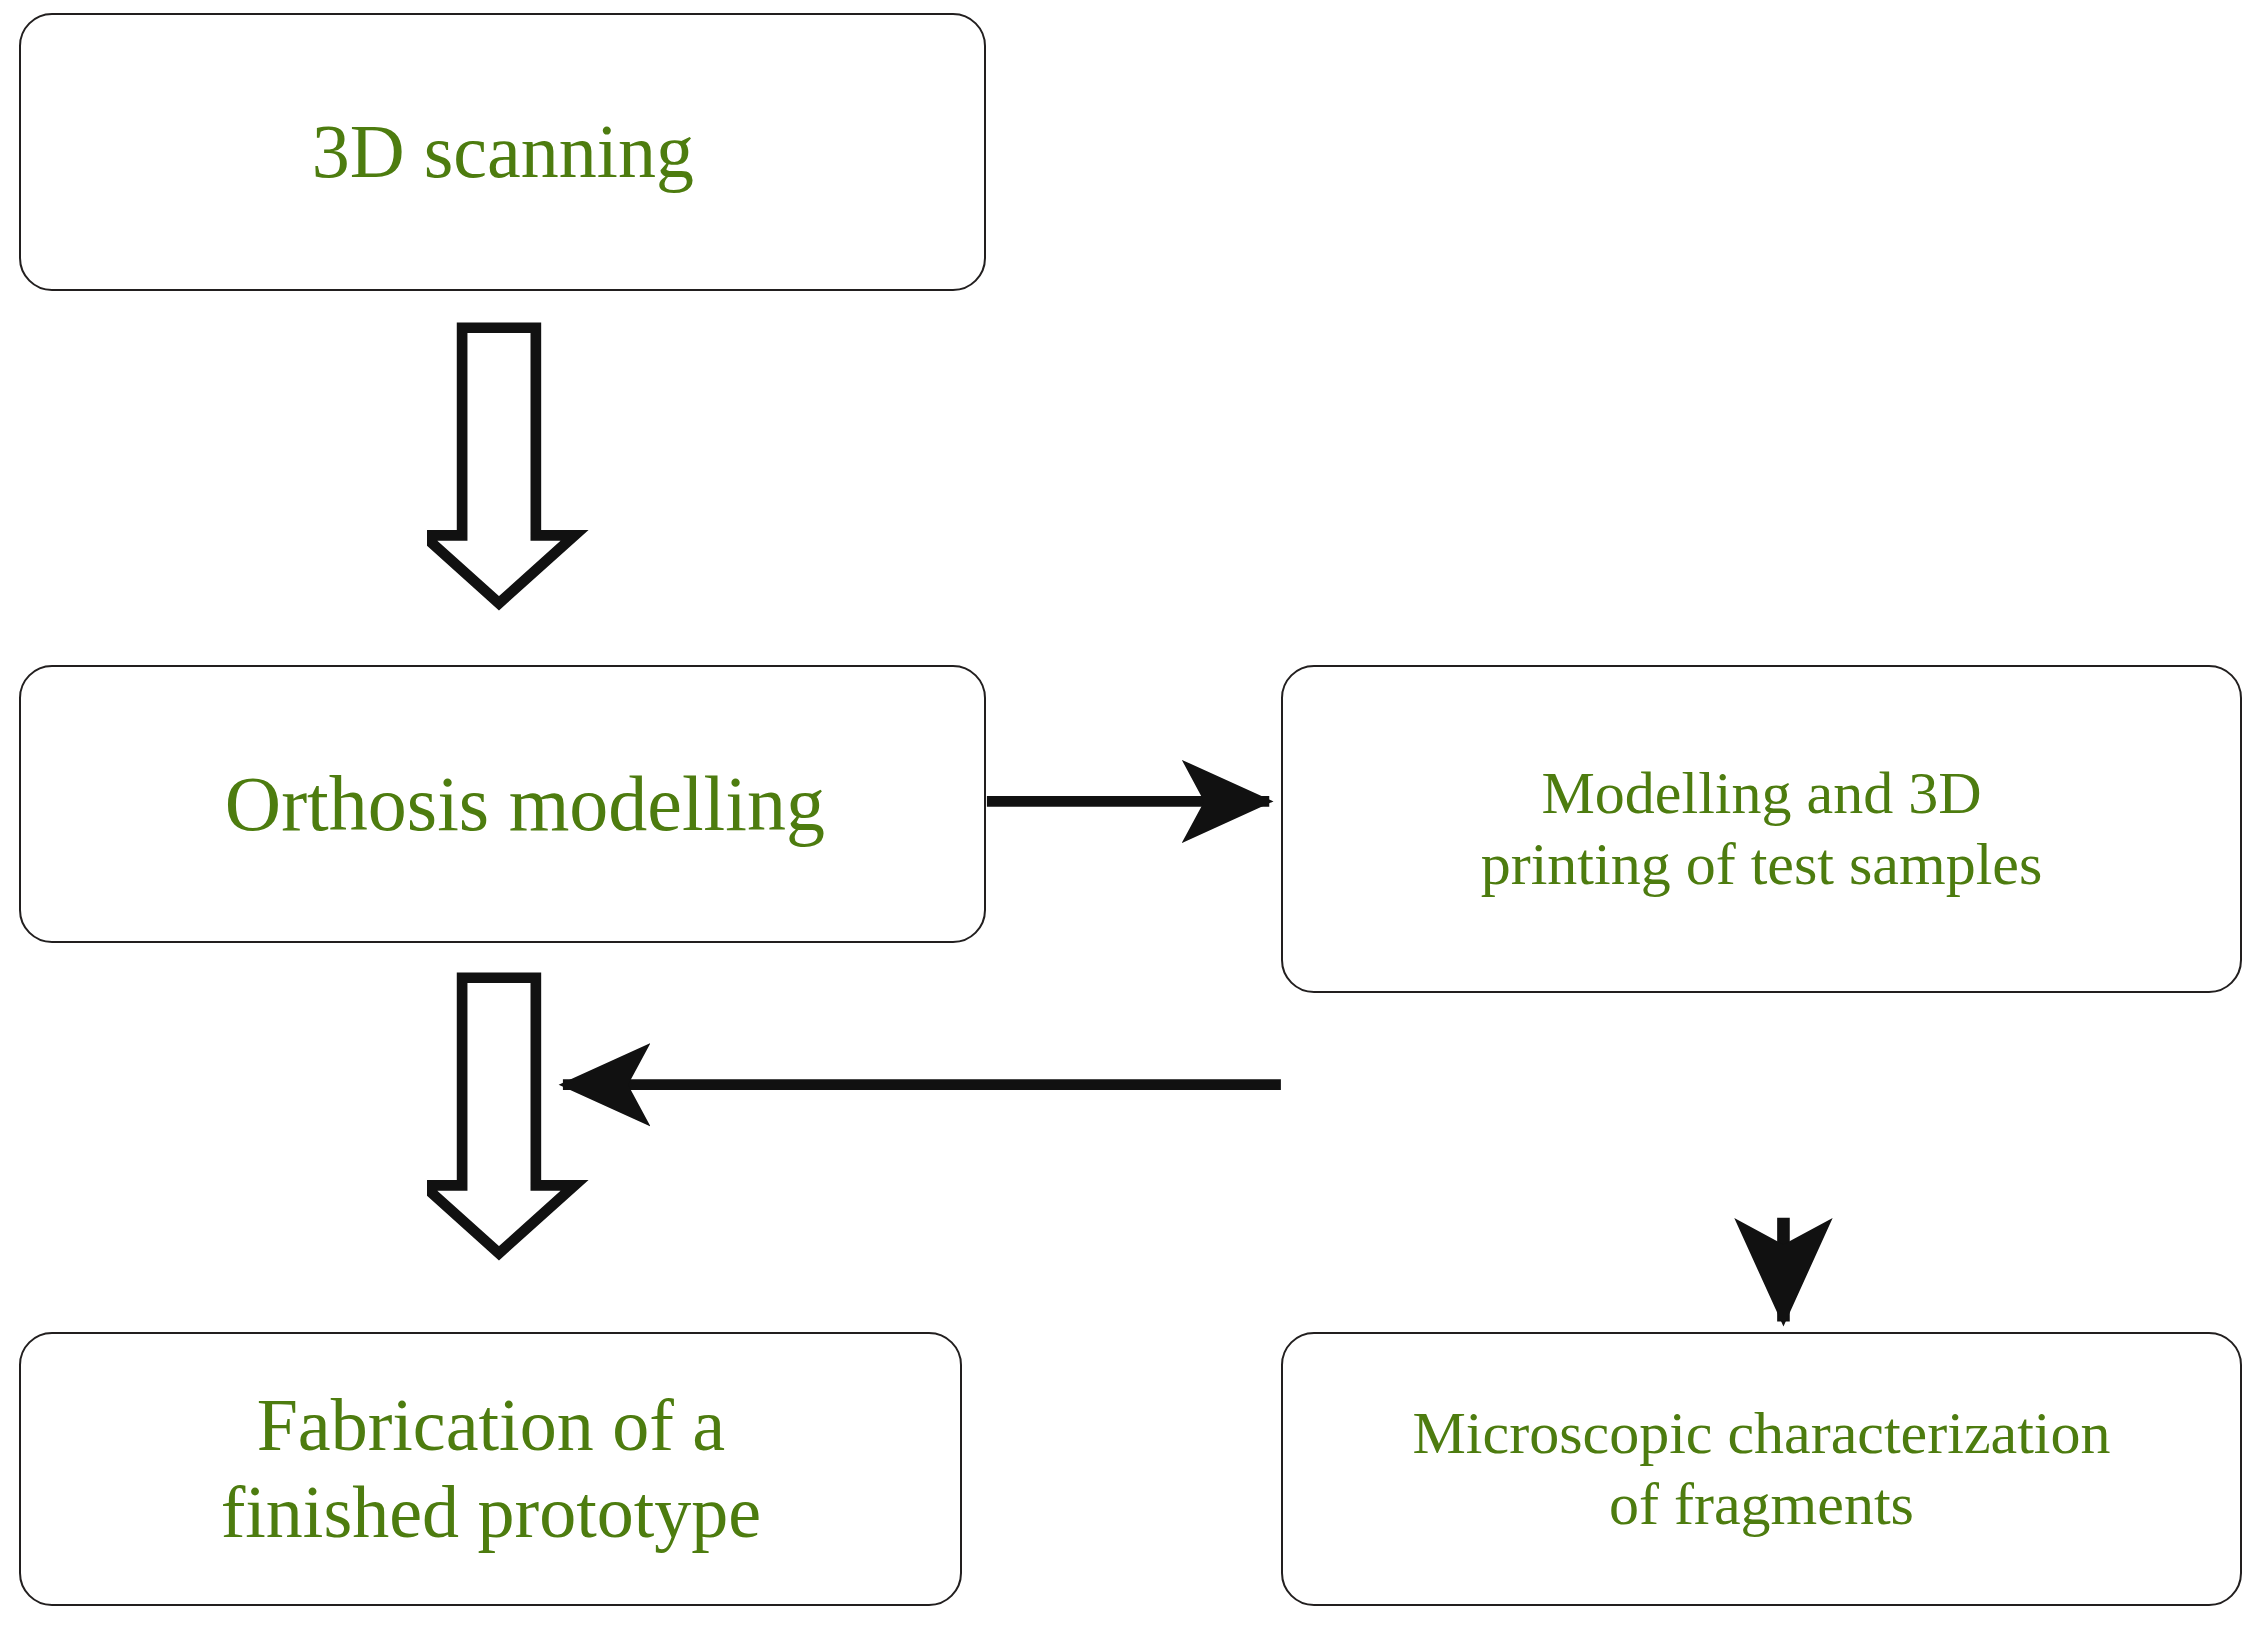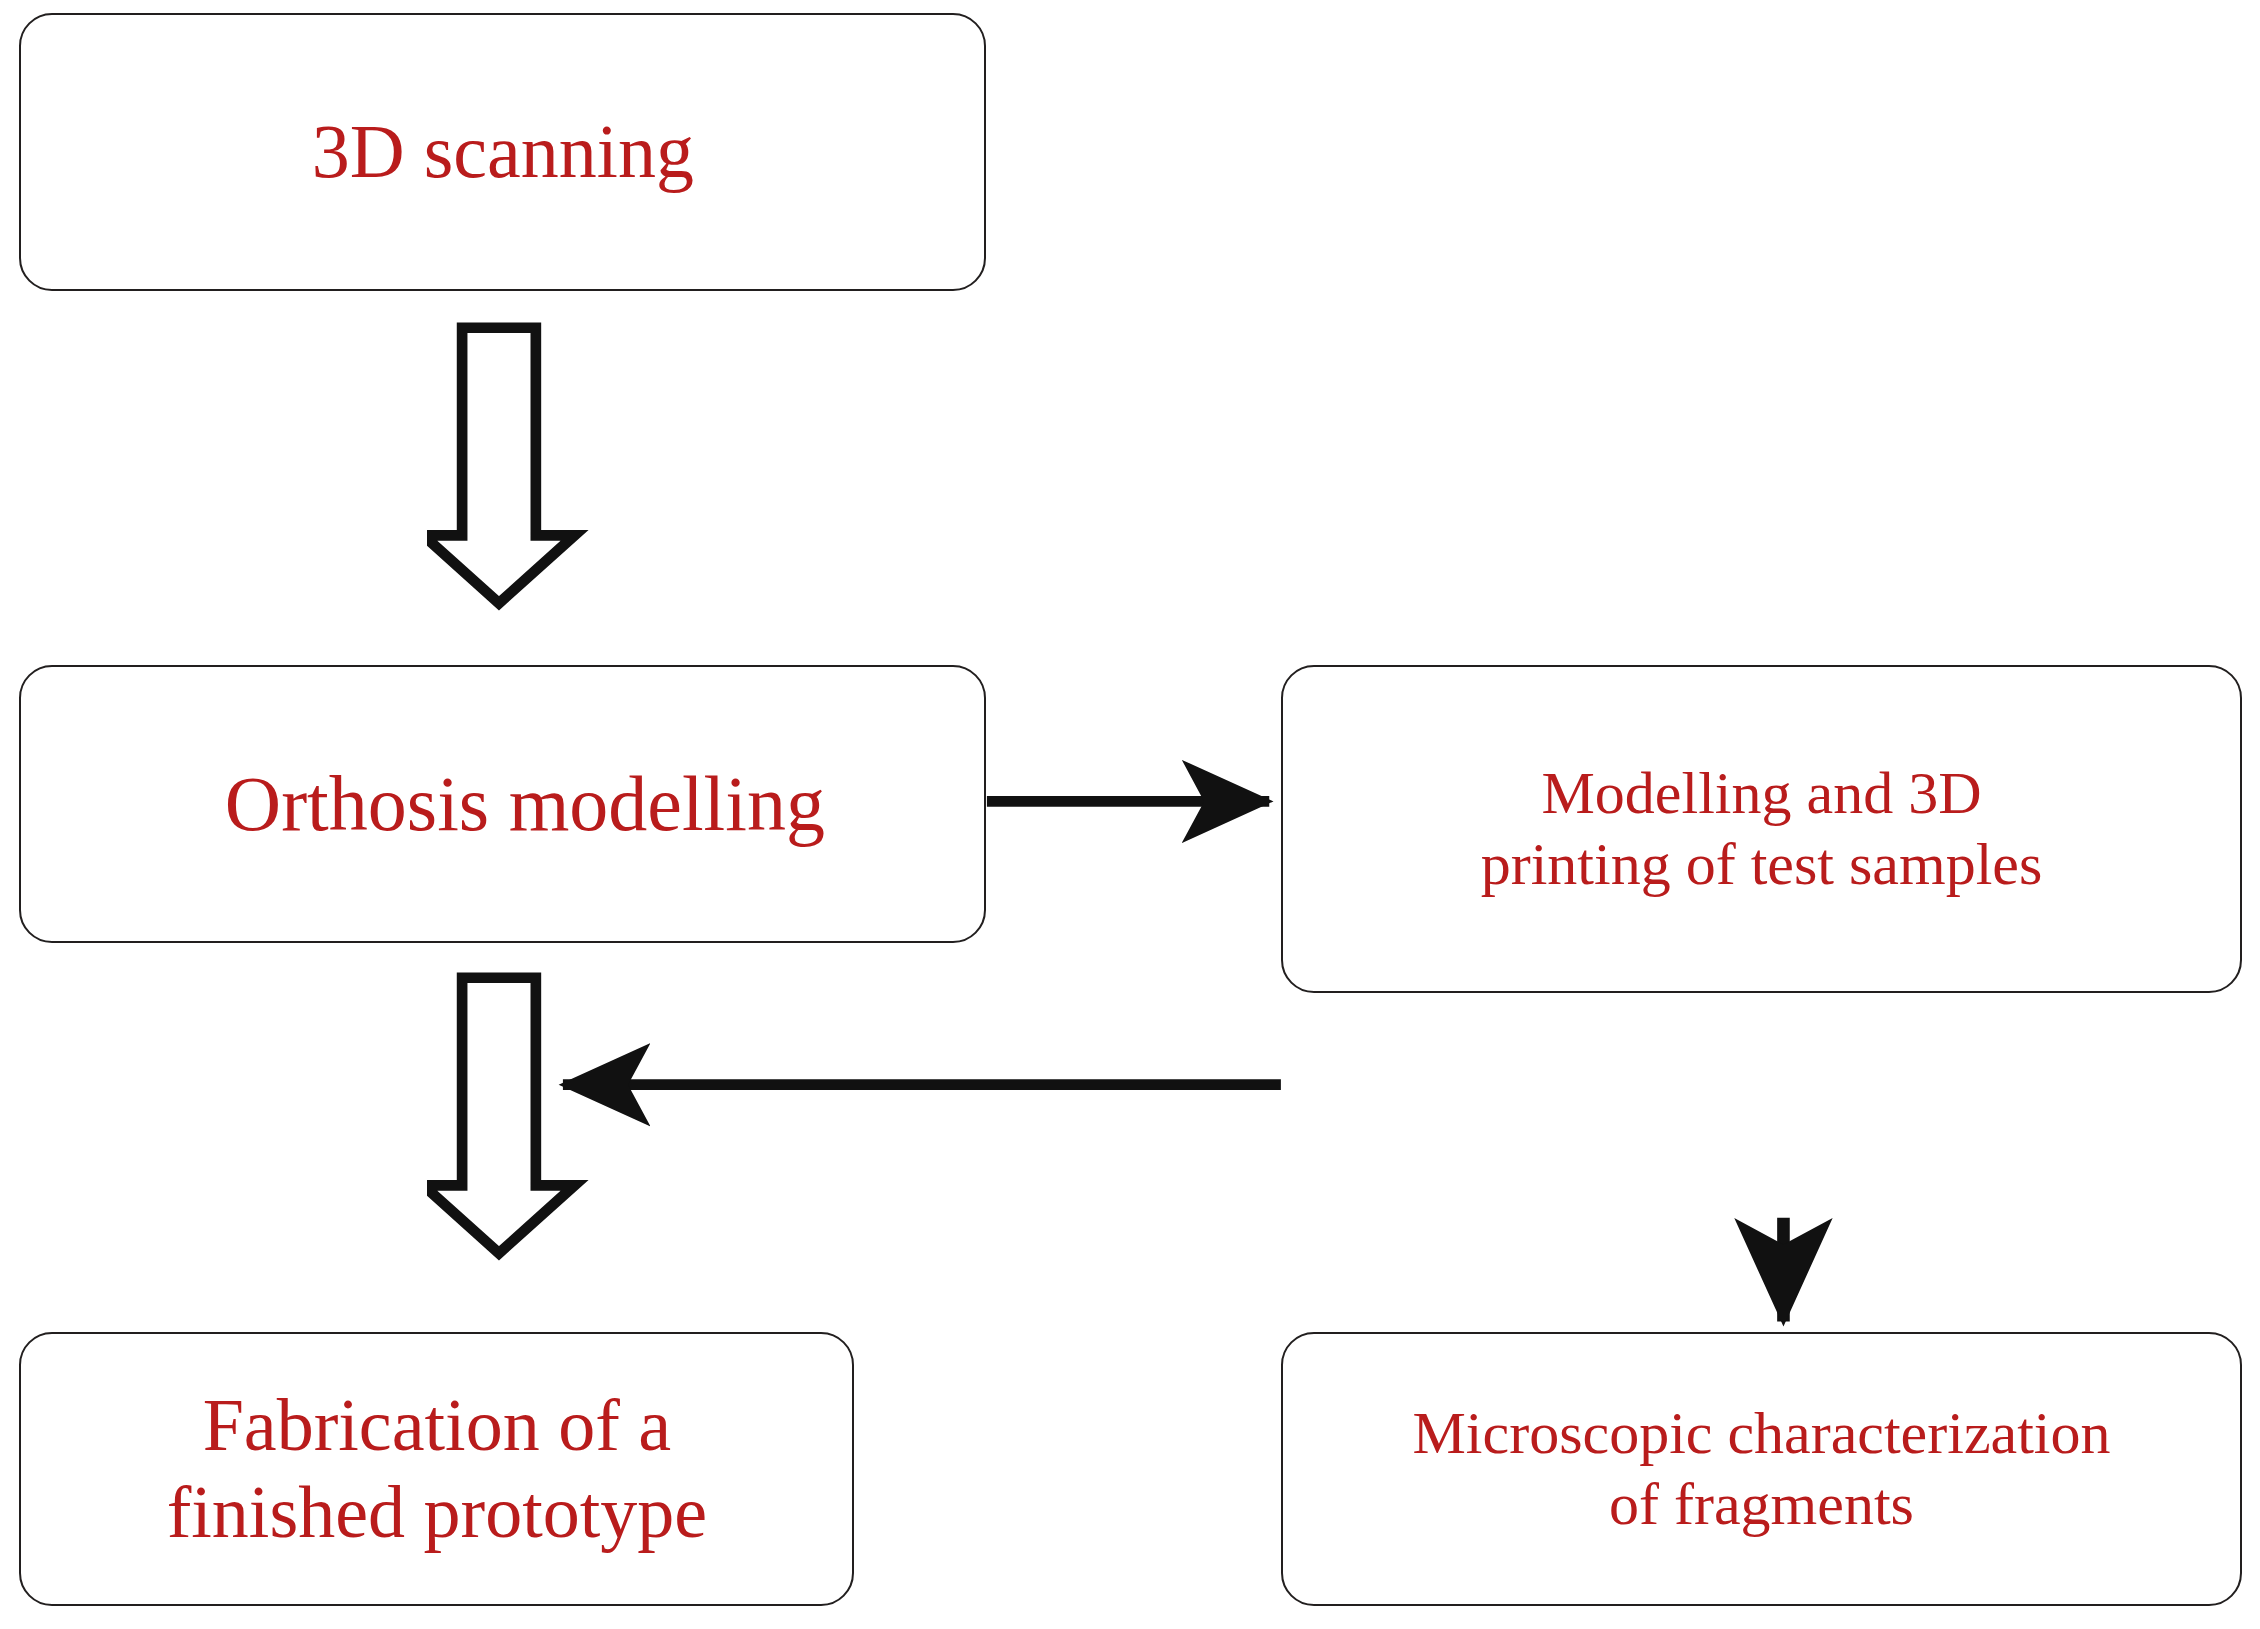--- a/index.html
+++ b/index.html
@@ -13,37 +13,37 @@
   .node{
     position:absolute;
     box-sizing:border-box;
     background:#ffffff;
     border:2.9px solid #221f1f;
     border-radius:33px;
     display:flex;
     align-items:center;
     justify-content:center;
     text-align:center;
-    color:#b91c1c;
+    color:#4d7c0f;
     z-index:2;
   }
   .node .label{
     display:block;
     line-height:1.18;
     padding:0 17.5px;
     white-space:pre-line;
   }
   
   #n-scan      { left:19.4px;  top:12.6px;   width:967px; height:278px; }
   #n-scan .label      { font-size:76px; }
 
   #n-orthosis  { left:19.4px;  top:665px;  width:967px; height:278px;padding-left:44px; }
   #n-orthosis .label  { font-size:78px; }
 
-  #n-fabrication{ left:19.4px; top:1332px; width:835px; height:274px; }
+  #n-fabrication{ left:19.4px; top:1332px; width:943px; height:274px; }
   #n-fabrication .label{ font-size:74px; }
 
   #n-modelling { left:1281px; top:665px; width:961px; height:328px; }
   #n-modelling .label { font-size:60px; }
 
   #n-mechanical{ left:1281px; top:941px; width:961px; height:277px; z-index:3;}
   #n-mechanical .label{ font-size:74px; }
 
   #n-micro     { left:1281px; top:1332px; width:961px; height:274px; }
   #n-micro .label     { font-size:60px; }

